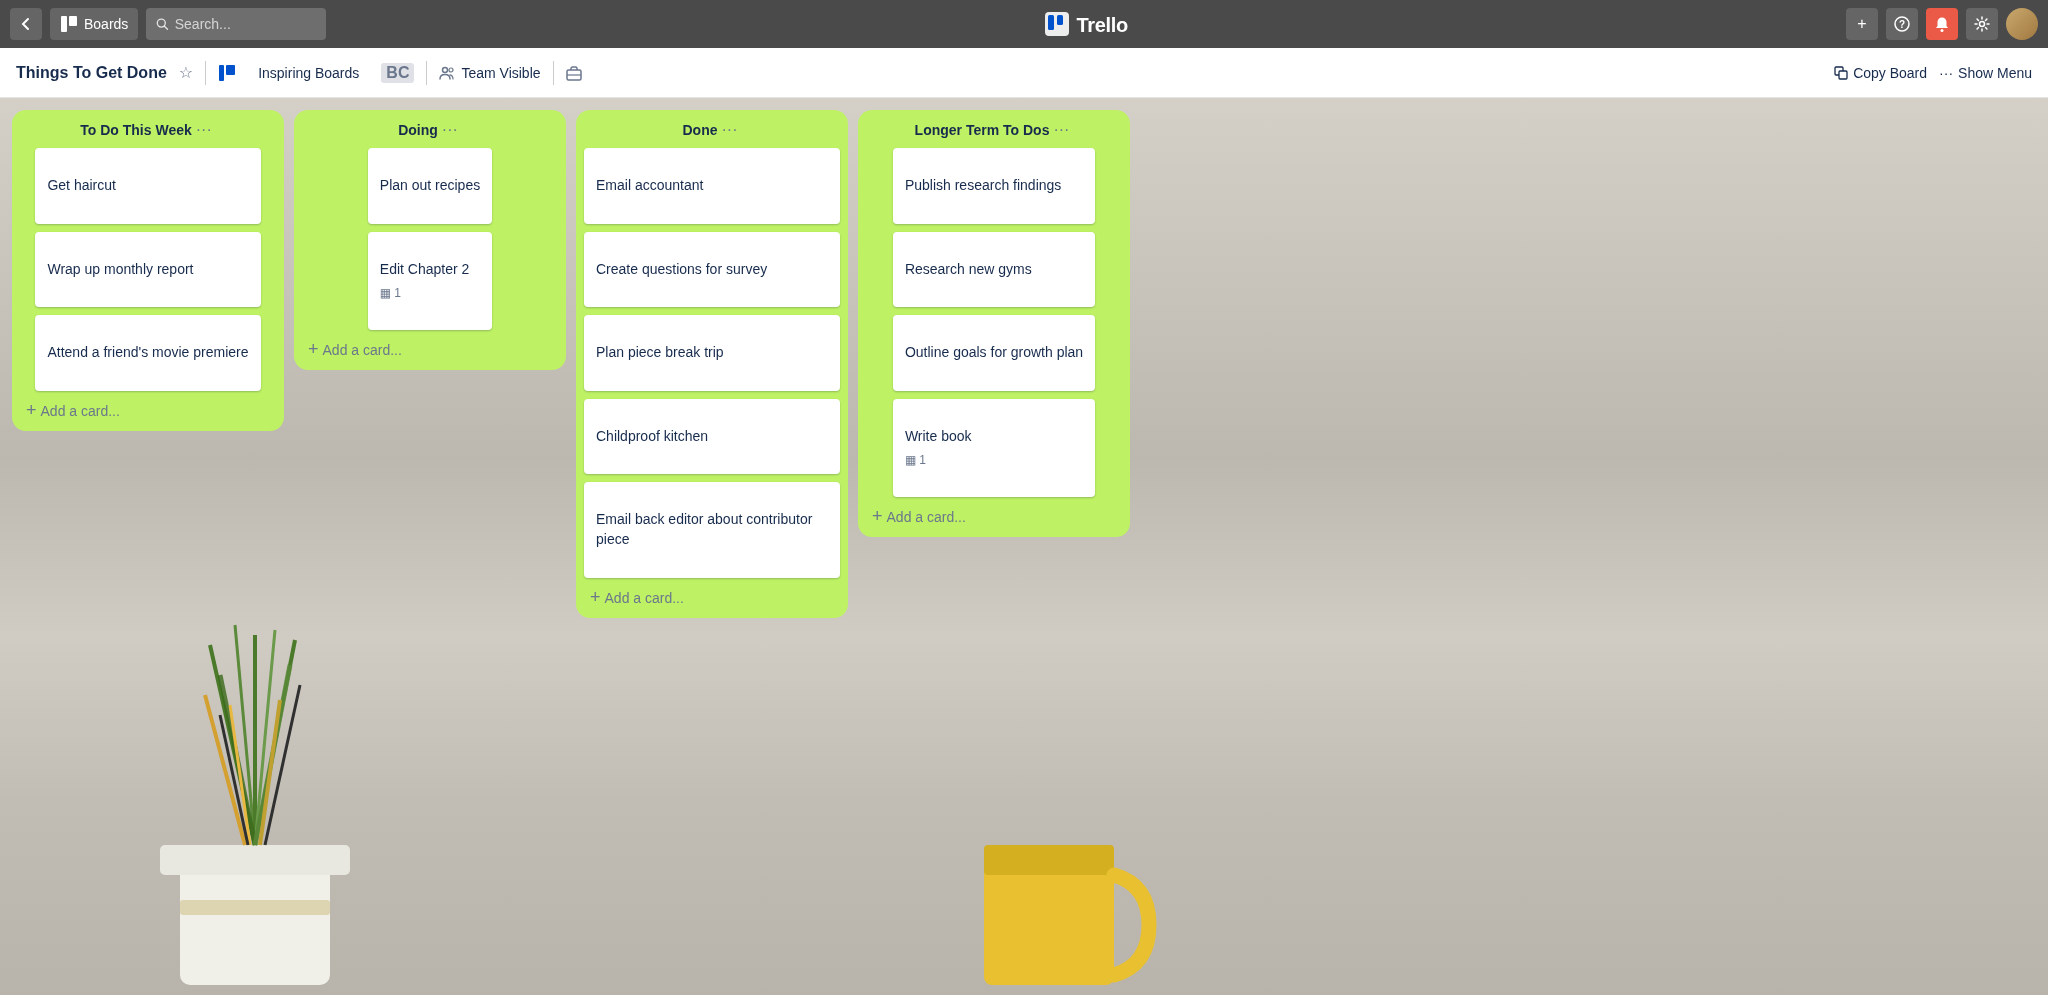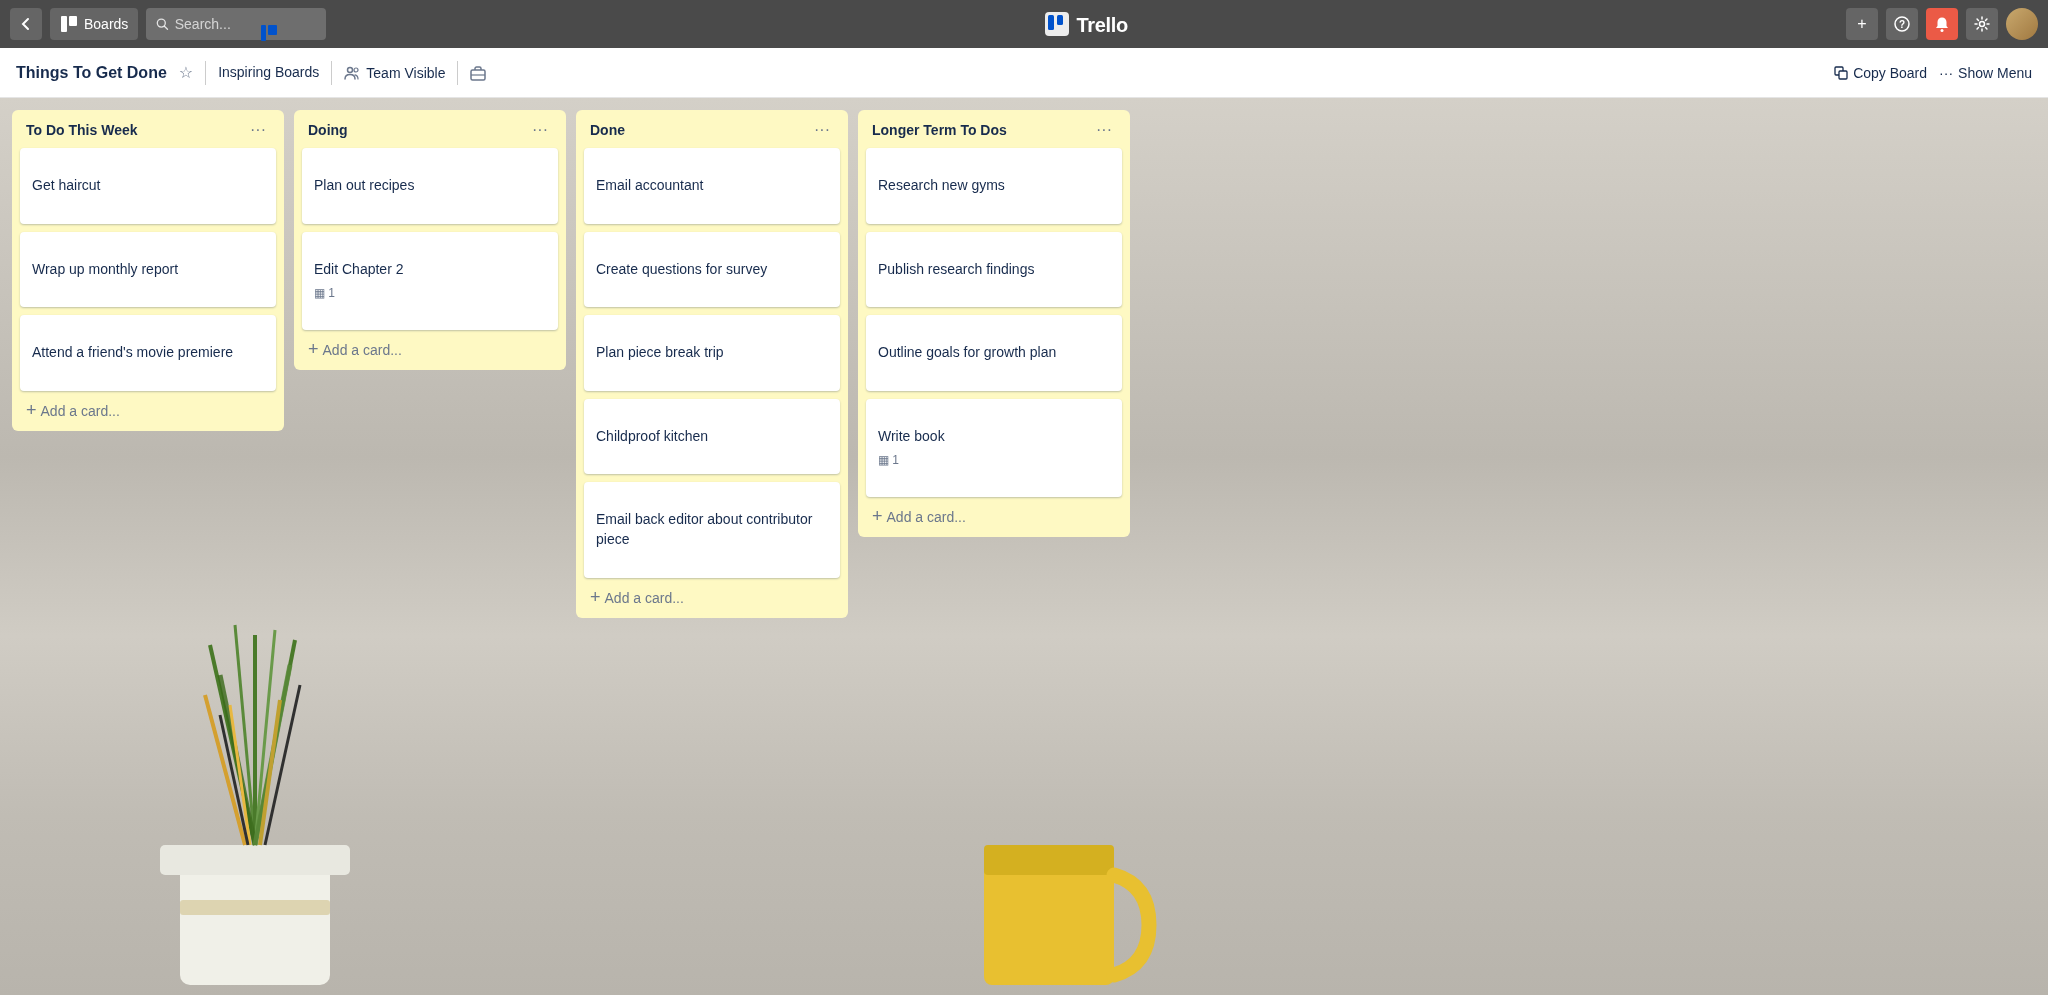--- a/index.html
+++ b/index.html
@@ -127,21 +127,20 @@
       height: 24px;
       background: rgba(0,0,0,0.2);
     }
     .board-team {
       display: flex;
       align-items: center;
       gap: 22px;
       font-size: 14px;
       color: #172b4d;
       cursor: pointer;
-      flex-direction: column;
     }
     .team-badge {
       background: #dfe1e6;
       border-radius: 3px;
       padding: 1px 5px;
       font-size: 16px;
       font-weight: bold;
       color: #6b778c;
     }
     .board-visibility {
@@ -218,28 +217,29 @@
       overflow-x: auto;
       overflow-y: hidden;
       padding: 12px;
       display: flex;
       gap: 10px;
       align-items: flex-start;
     }
 
     
     .list {
-      background: #fef9c3;
-      border-radius: 6px;
+      background: #bef264;
+      border-radius: 14px;
       width: 272px;
       flex-shrink: 0;
       max-height: calc(100vh - 110px);
       overflow-y: auto;
       display: flex;
       flex-direction: column;
+      align-items: center;
     }
     .list-header {
       display: flex;
       align-items: center;
       justify-content: space-between;
       padding: 10px 14px 8px;
       flex-shrink: 0;
     }
     .list-title {
       font-size: 14px;
@@ -518,22 +518,22 @@
             <span style="font-size:18px; line-height:1; margin-top:-2px;">+</span> 
             <span>Add a card...</span>
           </button>
         </div>
         <div class="list">
           <div class="list-header">
     <span class="list-title">Longer Term To Dos</span>
     <button class="list-menu-btn">···</button>
   </div>
           <div class="list-cards">
+            <div class="card"><span>Publish research findings</span></div>
             <div class="card"><span>Research new gyms</span></div>
-            <div class="card"><span>Publish research findings</span></div>
             <div class="card"><span>Outline goals for growth plan</span></div>
             <div class="card"><span>Write book</span><div class="card-badges">
                 <span class="card-badge">
           <span class="badge-icon">▦</span>
           <span>1</span>
         </span>
               </div></div>
           </div>
           <button class="add-card-btn">
             <span style="font-size:18px; line-height:1; margin-top:-2px;">+</span> 

